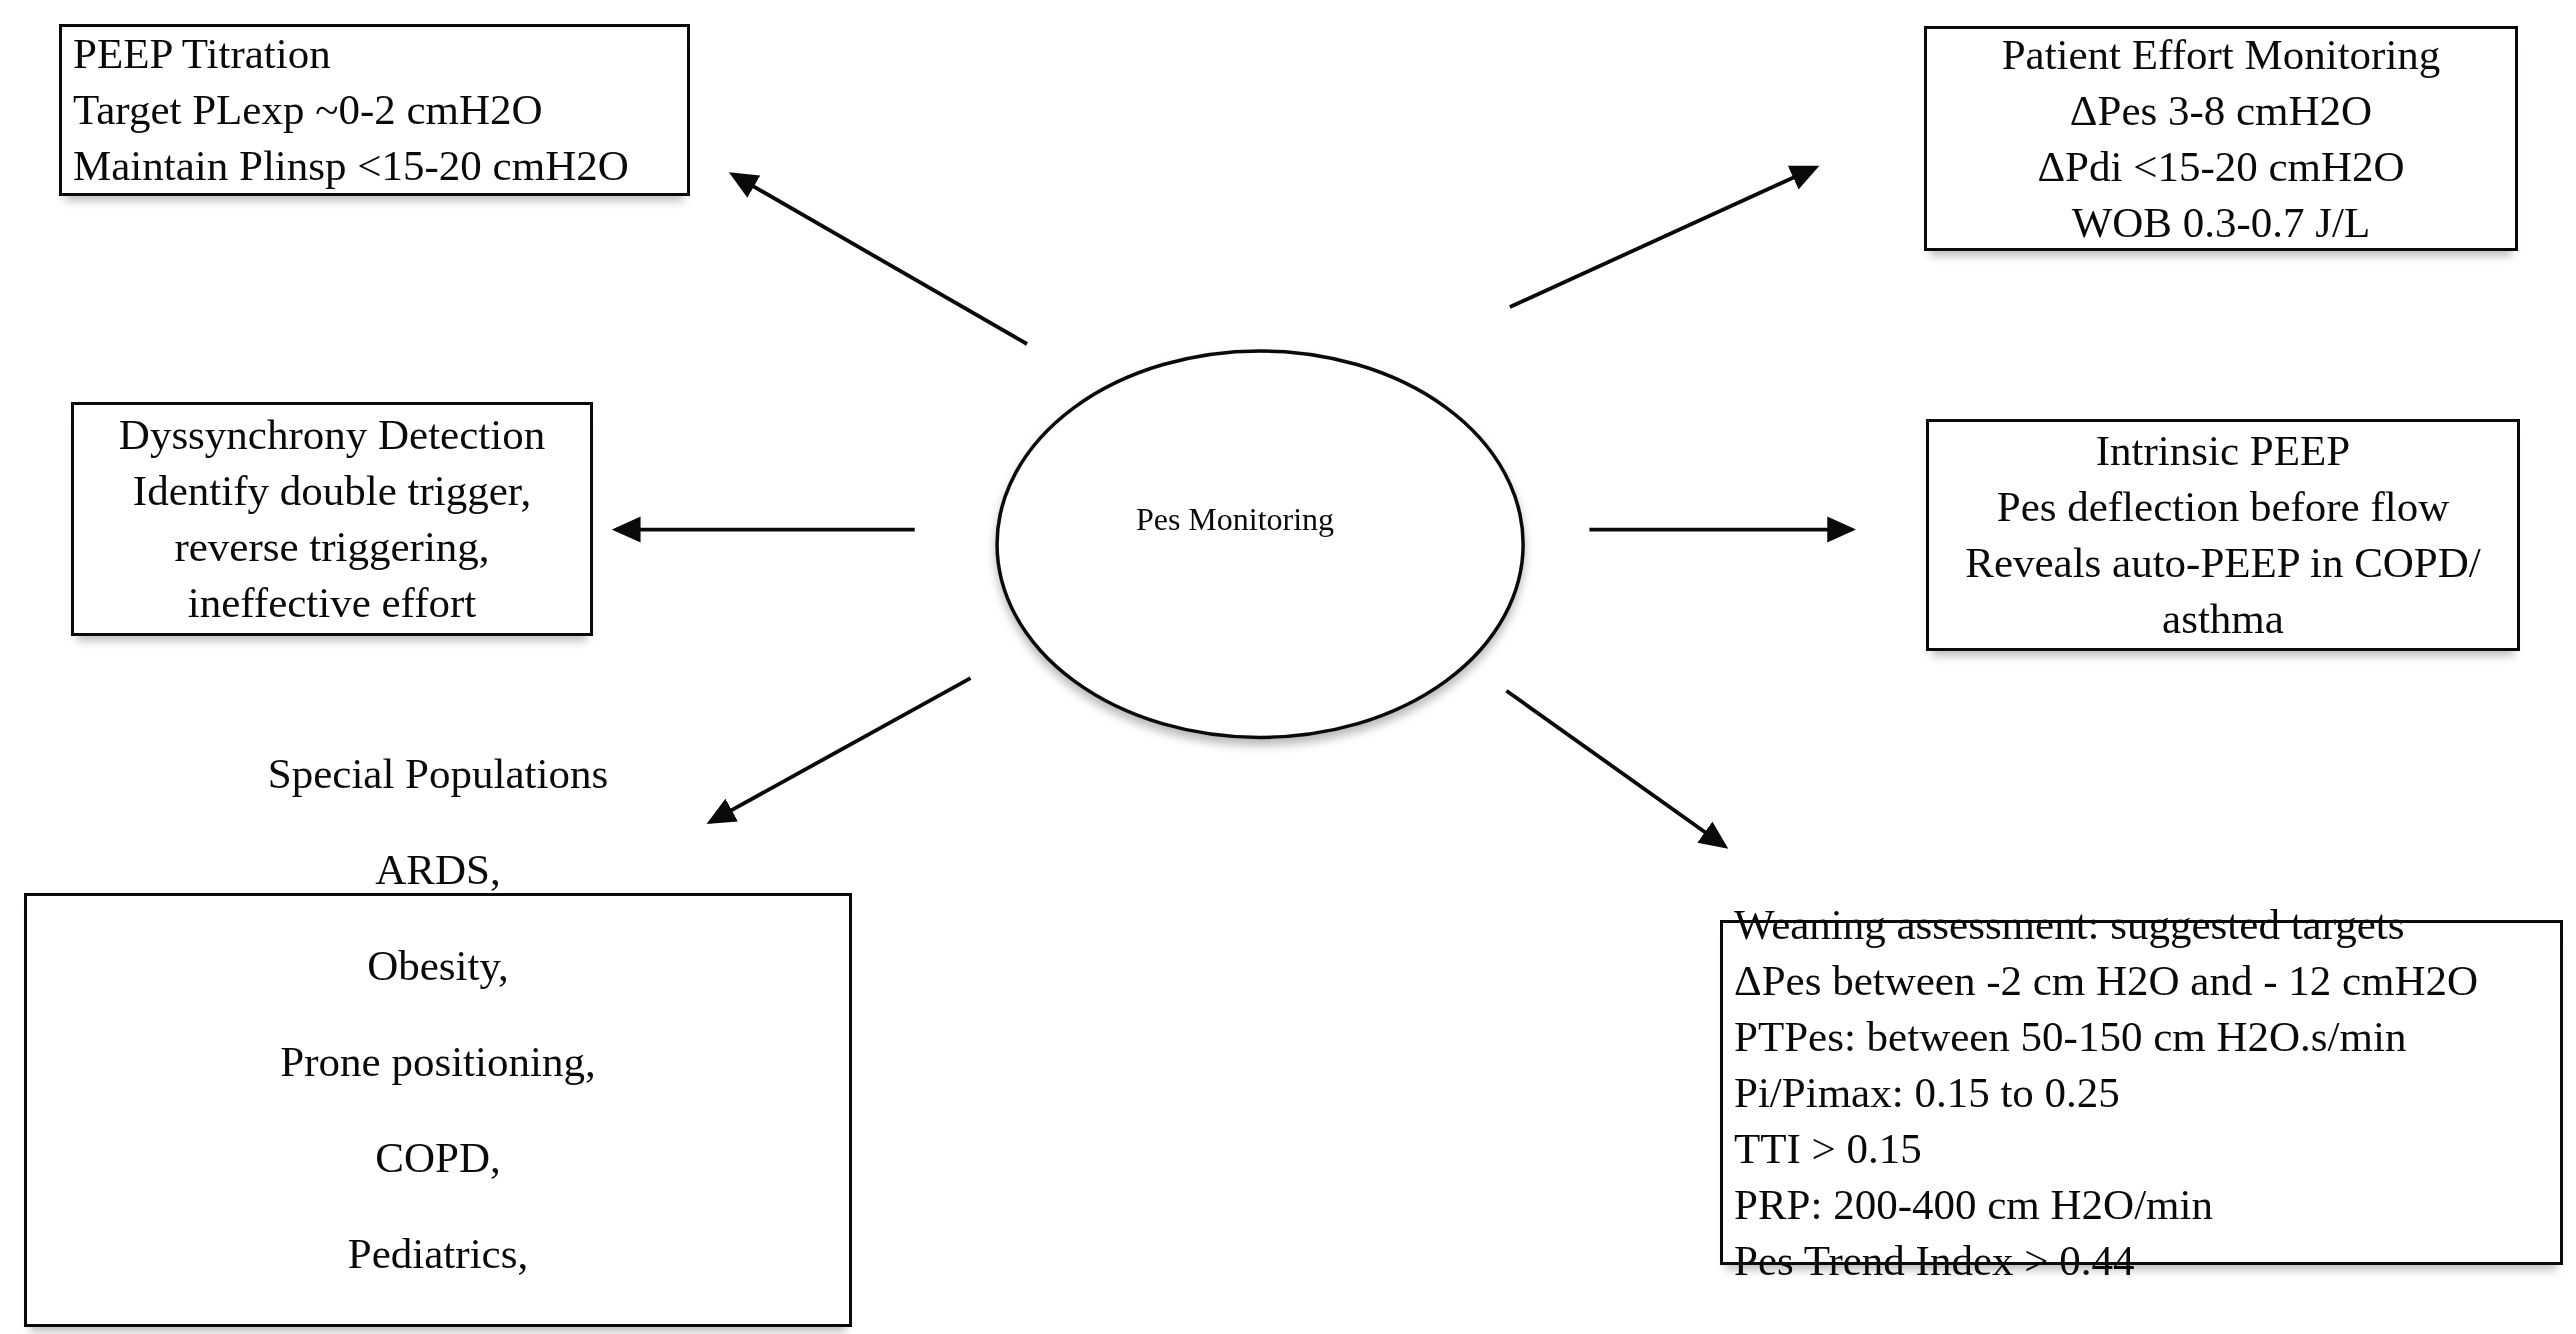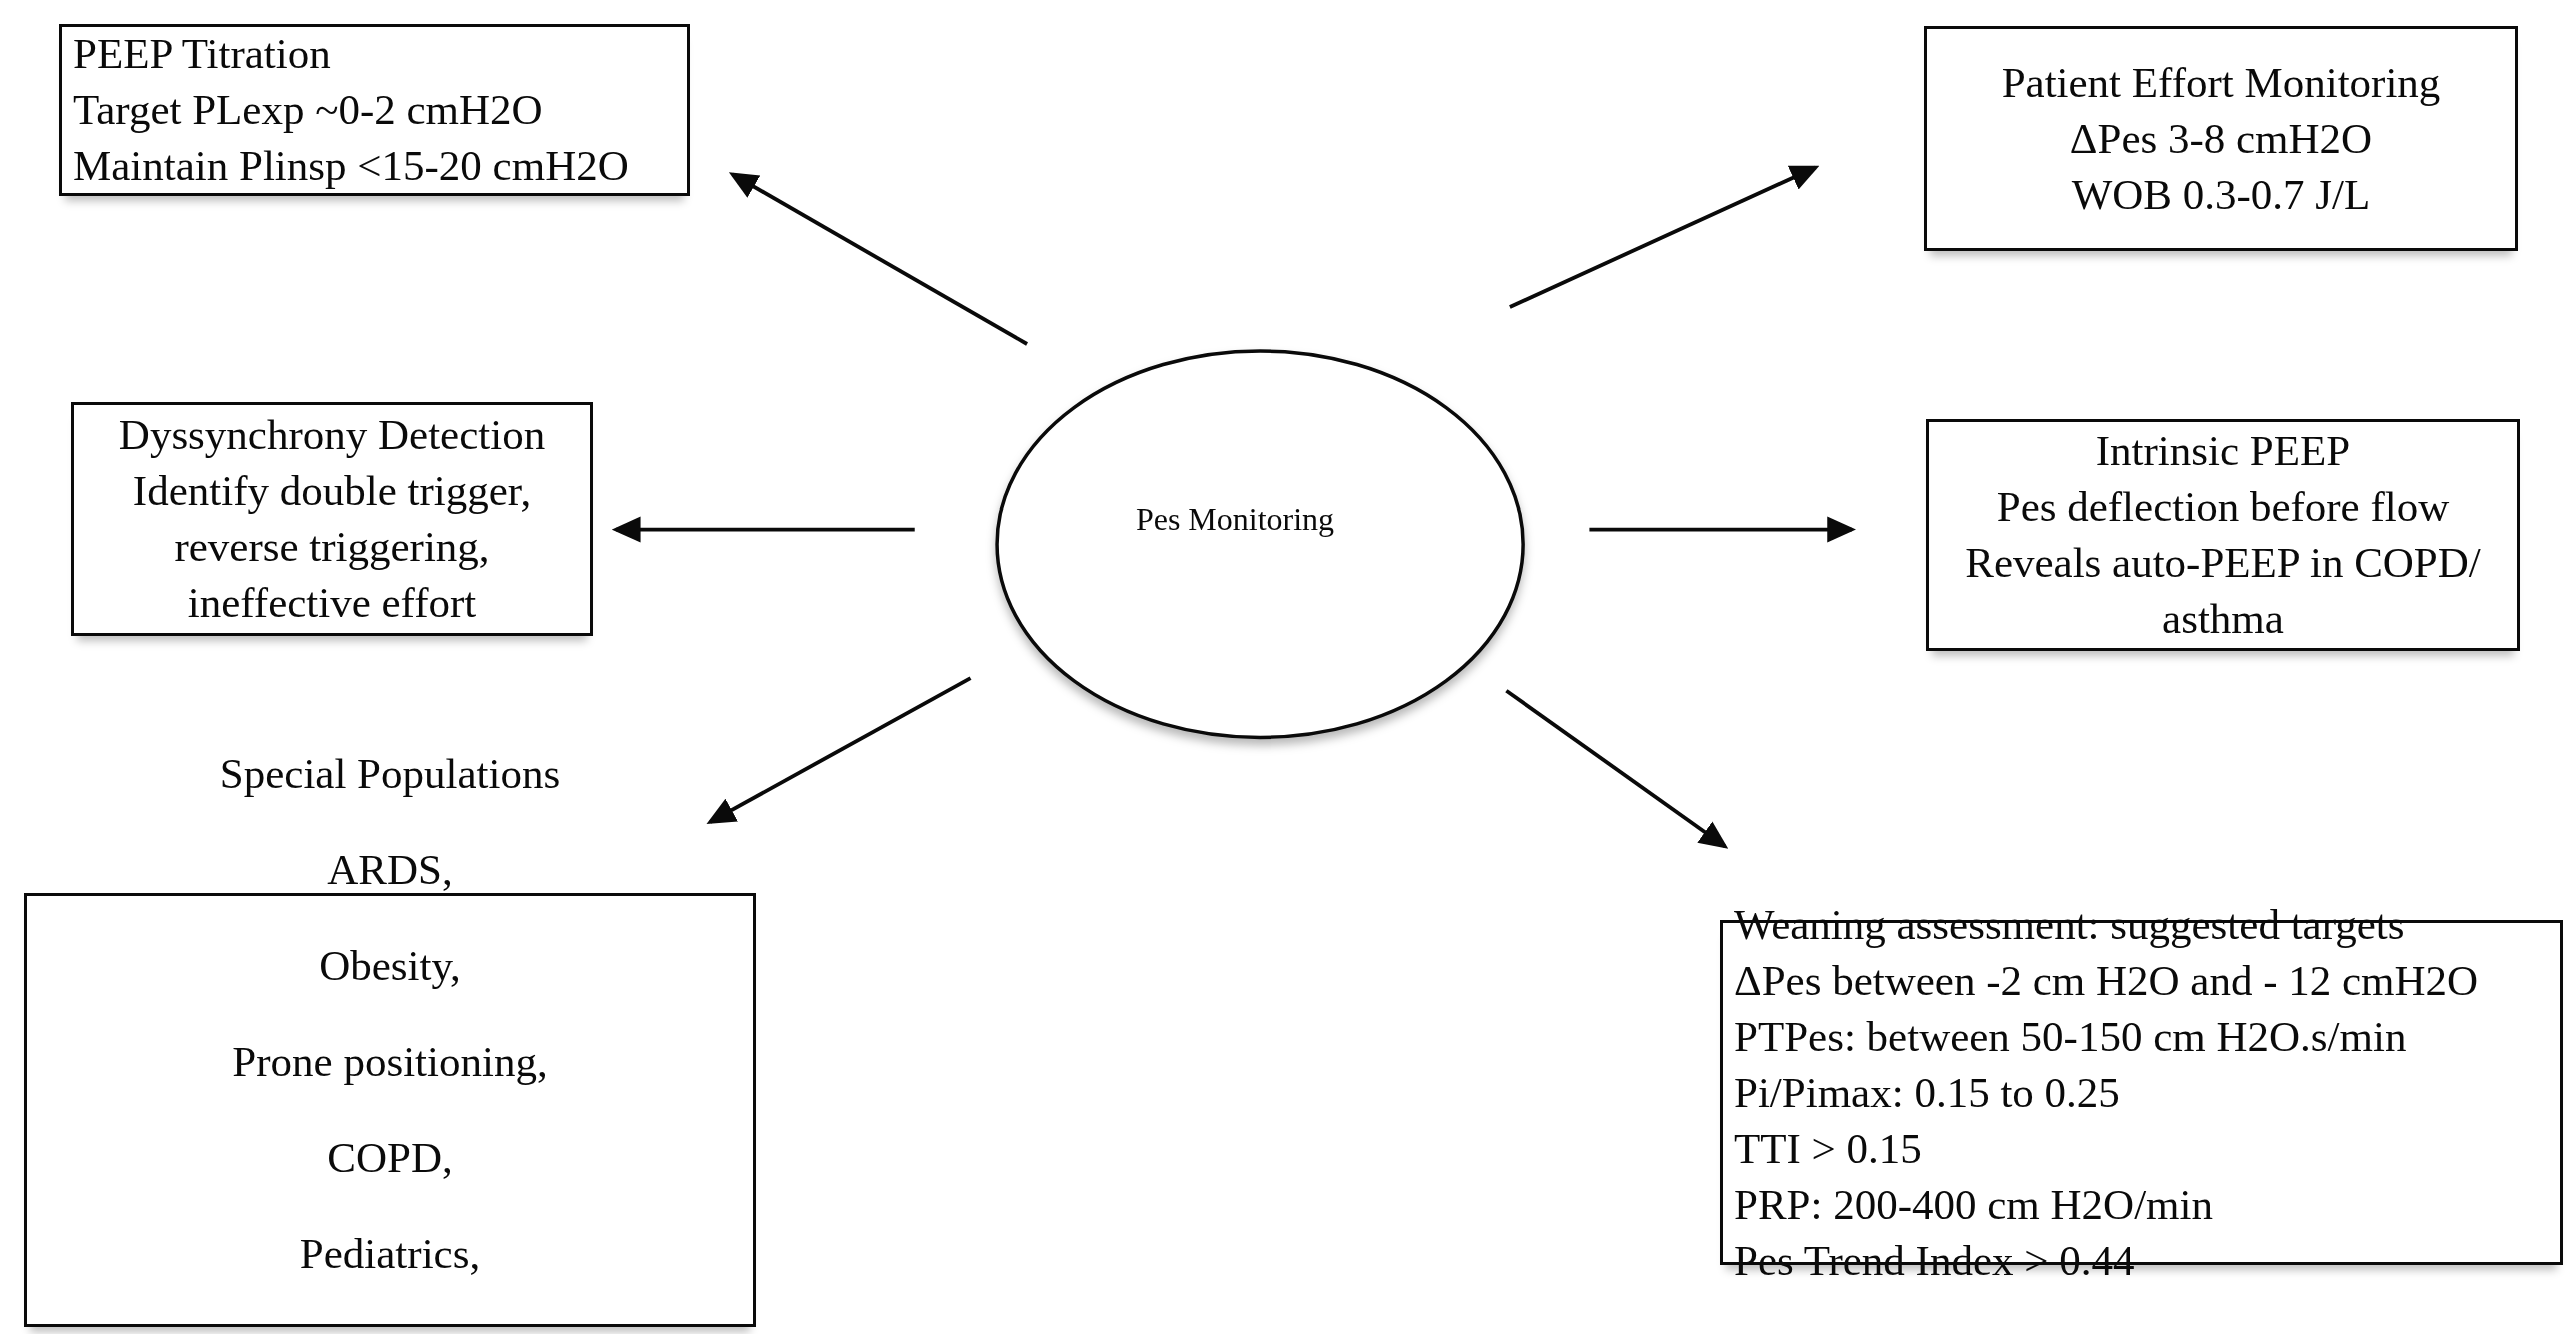--- a/index.html
+++ b/index.html
@@ -84,38 +84,39 @@
 
   <div class="box left-text" style="left:59px; top:24px; width:631px; height:172px;">
       <div class="line">PEEP Titration</div>
       <div class="line">Target PLexp ~0-2 cmH2O</div>
       <div class="line">Maintain Plinsp &lt;15-20 cmH2O</div>
     </div>
 
   <div class="box center-text" style="left:1924px; top:26px; width:594px; height:225px;">
       <div class="line">Patient Effort Monitoring</div>
       <div class="line">ΔPes 3-8 cmH2O</div>
+      <div class="line">ΔPdi &lt;15-20 cmH2O</div>
       <div class="line">WOB 0.3-0.7 J/L</div>
     </div>
 
   <div class="box center-text" style="left:71px; top:402px; width:522px; height:234px;">
       <div class="line">Dyssynchrony Detection</div>
       <div class="line">Identify double trigger,</div>
       <div class="line">reverse triggering,</div>
       <div class="line">ineffective effort</div>
     </div>
 
   <div class="box center-text" style="left:1926px; top:419px; width:594px; height:232px;align-items:center;">
       <div class="line">Intrinsic PEEP</div>
       <div class="line">Pes deflection before flow</div>
       <div class="line">Reveals auto-PEEP in COPD/</div>
       <div class="line">asthma</div>
     </div>
 
-  <div class="box center-text" style="left:24px; top:893px; width:732px; height:434px;gap:40px;">
+  <div class="box center-text" style="left:24px; top:893px; width:828px; height:434px;gap:40px;">
       <div class="line">Special Populations</div>
       <div class="line">ARDS,</div>
       <div class="line">Obesity,</div>
       <div class="line">Prone positioning,</div>
       <div class="line">COPD,</div>
       <div class="line">Pediatrics,</div>
       <div class="line">Weaning</div>
       <div class="line">ECMO</div>
     </div>
 

